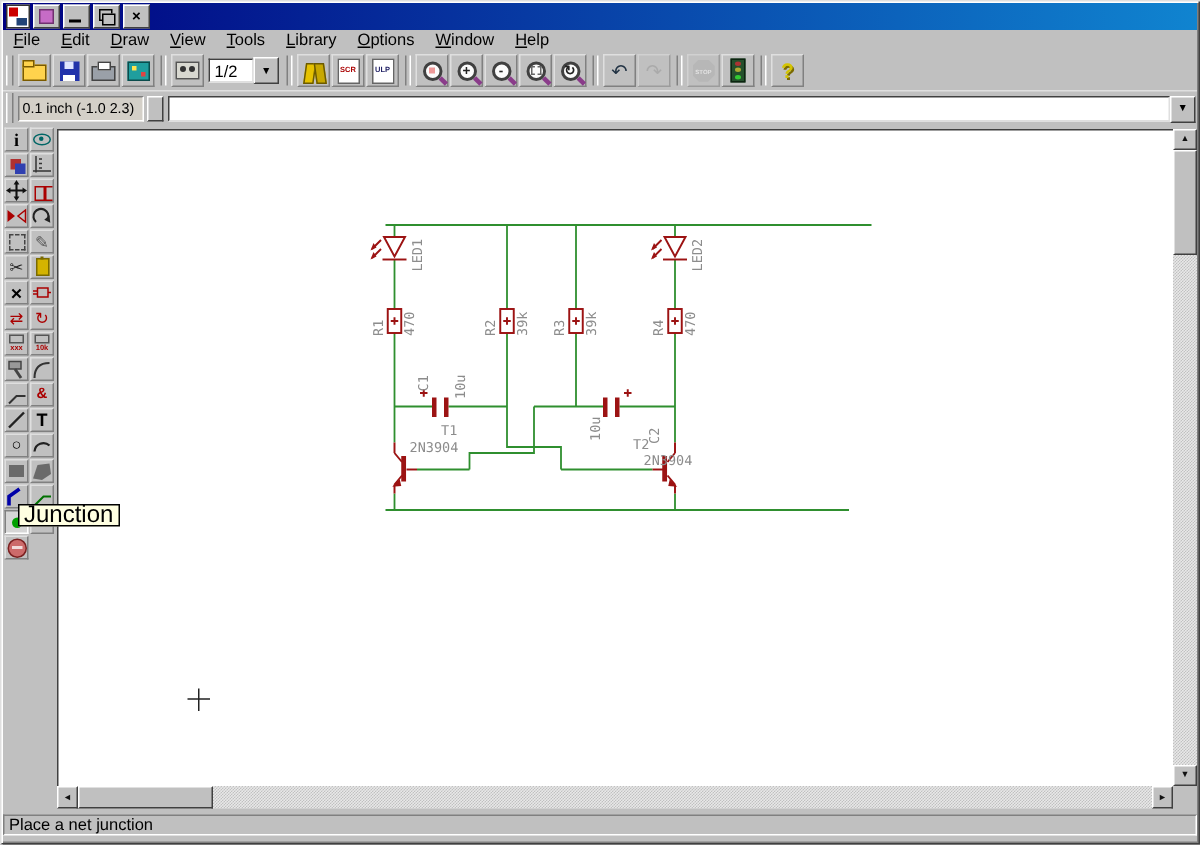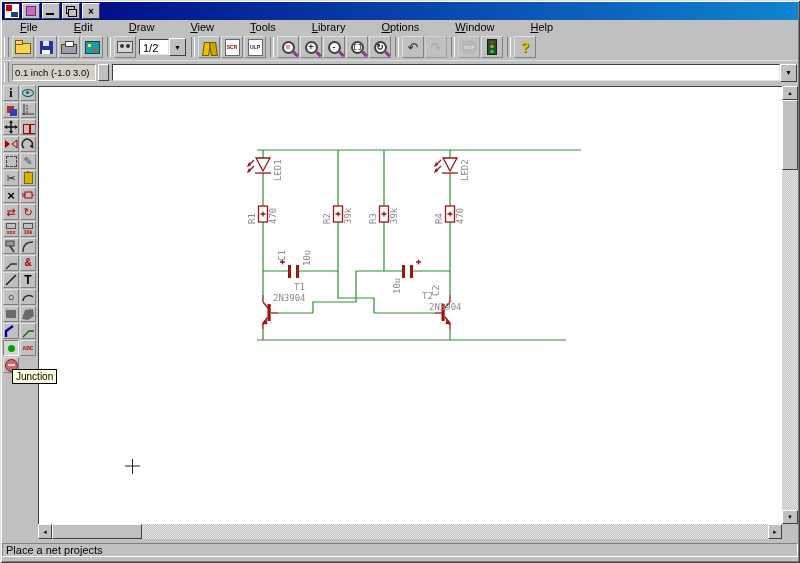--- a/index.html
+++ b/index.html
@@ -15,21 +15,21 @@
   .appicon i{position:absolute;left:1px;top:1px;width:6px;height:6px;background:#c00;}
   .appicon b{position:absolute;right:1px;bottom:1px;width:7px;height:5px;background:#247;}
   .wbtn{width:16px;height:14px;margin-left:2px;background:#c0c0c0;border:1px solid;border-color:#fff #404040 #404040 #fff;
     display:flex;align-items:center;justify-content:center;font-size:10px;font-weight:bold;position:relative;flex:0 0 auto;}
   .wbtn .mini{position:absolute;left:3px;bottom:3px;width:8px;height:2px;background:#000;}
   .wbtn .rest1{position:absolute;left:3px;top:2px;width:7px;height:6px;border:1px solid #000;}
   .wbtn .rest2{position:absolute;left:5px;top:5px;width:7px;height:6px;border:1px solid #000;background:#c0c0c0;}
   .wbtn .pink{width:8px;height:8px;background:#c66cc6;border:1px solid #703070;}
   
   #menubar{position:absolute;left:2px;top:20px;width:796px;height:14px;display:flex;align-items:center;}
-  .menu-item{padding:0 18px;height:14px;line-height:14px;cursor:default;}
+  .menu-item{padding:0 7px;height:14px;line-height:14px;cursor:default;}
   
   #toolbar1{position:absolute;left:2px;top:34px;width:796px;height:26px;display:flex;align-items:center;
     border-bottom:1px solid #dfdfdf;}
   .grip{width:3px;height:20px;border-left:1px solid #fff;border-right:1px solid #808080;margin:0 3px 0 2px;}
   .tsep{width:2px;height:20px;border-left:1px solid #808080;border-right:1px solid #fff;margin:0 3px;}
   .tbtn{width:22px;height:22px;background:#c0c0c0;border:1px solid;border-color:#dfdfdf #808080 #808080 #dfdfdf;
     display:flex;align-items:center;justify-content:center;position:relative;box-sizing:border-box;margin-right:1px;}
   .tbtn.disabled{opacity:.55;}
   .combo{display:flex;align-items:center;margin:0 2px;}
   .combo .cfield{width:30px;height:16px;background:#fff;border:1px solid;border-color:#404040 #dfdfdf #dfdfdf #404040;
@@ -123,22 +123,22 @@
   #hscroll{position:absolute;left:38px;top:524px;width:744px;height:15px;}
   .sbtn{position:absolute;background:#c0c0c0;border:1px solid;border-color:#fff #404040 #404040 #fff;
     display:flex;align-items:center;justify-content:center;font-size:6px;color:#111;box-sizing:border-box;}
   .sthumb{position:absolute;background:#c0c0c0;border:1px solid;border-color:#fff #404040 #404040 #fff;box-sizing:border-box;}
   #corner{position:absolute;left:782px;top:524px;width:16px;height:15px;background:#c0c0c0;}
   
   #statusbar{position:absolute;left:2px;top:543px;width:796px;height:14px;background:#c0c0c0;
     border:1px solid;border-color:#808080 #fff #fff #808080;box-sizing:border-box;
     line-height:12px;padding-left:3px;font-size:11px;}
   
-  #tooltip{position:absolute;left:12px;top:369px;background:var(--tooltipbg);border:1px solid #000;
-    font-size:10px;padding:0 3px;line-height:13px;z-index:50;}
+  #tooltip{position:absolute;left:12px;top:336px;background:var(--tooltipbg);border:1px solid #000;
+    font-size:16px;padding:0 3px;line-height:13px;z-index:50;}
   u{text-decoration:underline;}
 </style>
 </head>
 <body>
 
 <div id="window">
 
   <div id="titlebar">
     <span class="appicon">
         <i></i>
@@ -240,21 +240,21 @@
       </span>
     </span>
     <span class="tsep"></span>
     <span class="tbtn">
         <span class="ic-help">?</span>
       </span>
   </div>
 
   <div id="toolbar2">
     <span class="grip"></span>
-    <span id="coordbox">0.1 inch (-1.0 3.0)</span>
+    <span id="coordbox">0.1 inch (-1.0 2.3)</span>
     <span id="coordbtn"></span>
     <span id="cmdwrap">
       <input id="cmdinput" value="" style="">
       <span class="cbtn">▼</span>
     </span>
   </div>
 
   <div id="lefttoolbar">
     <div class="lrow">
       <span class="ltbtn">
@@ -549,20 +549,20 @@
   </div>
 
   <div id="hscroll" class="sb-track">
     <span class="sbtn" style="left:0;top:0;width:14px;height:15px;">◄</span>
     <span class="sthumb" style="left:14px;top:0;width:90px;height:15px;"></span>
     <span class="sbtn" style="right:0;top:0;width:14px;height:15px;">►</span>
   </div>
   <div id="corner"></div>
 
   <div id="statusbar">
-    <span>Place a net projects</span>
+    <span>Place a net junction</span>
   </div>
 
   <div id="tooltip">
     <span>Junction</span>
   </div>
 
 </div>
 
 </body></html>

